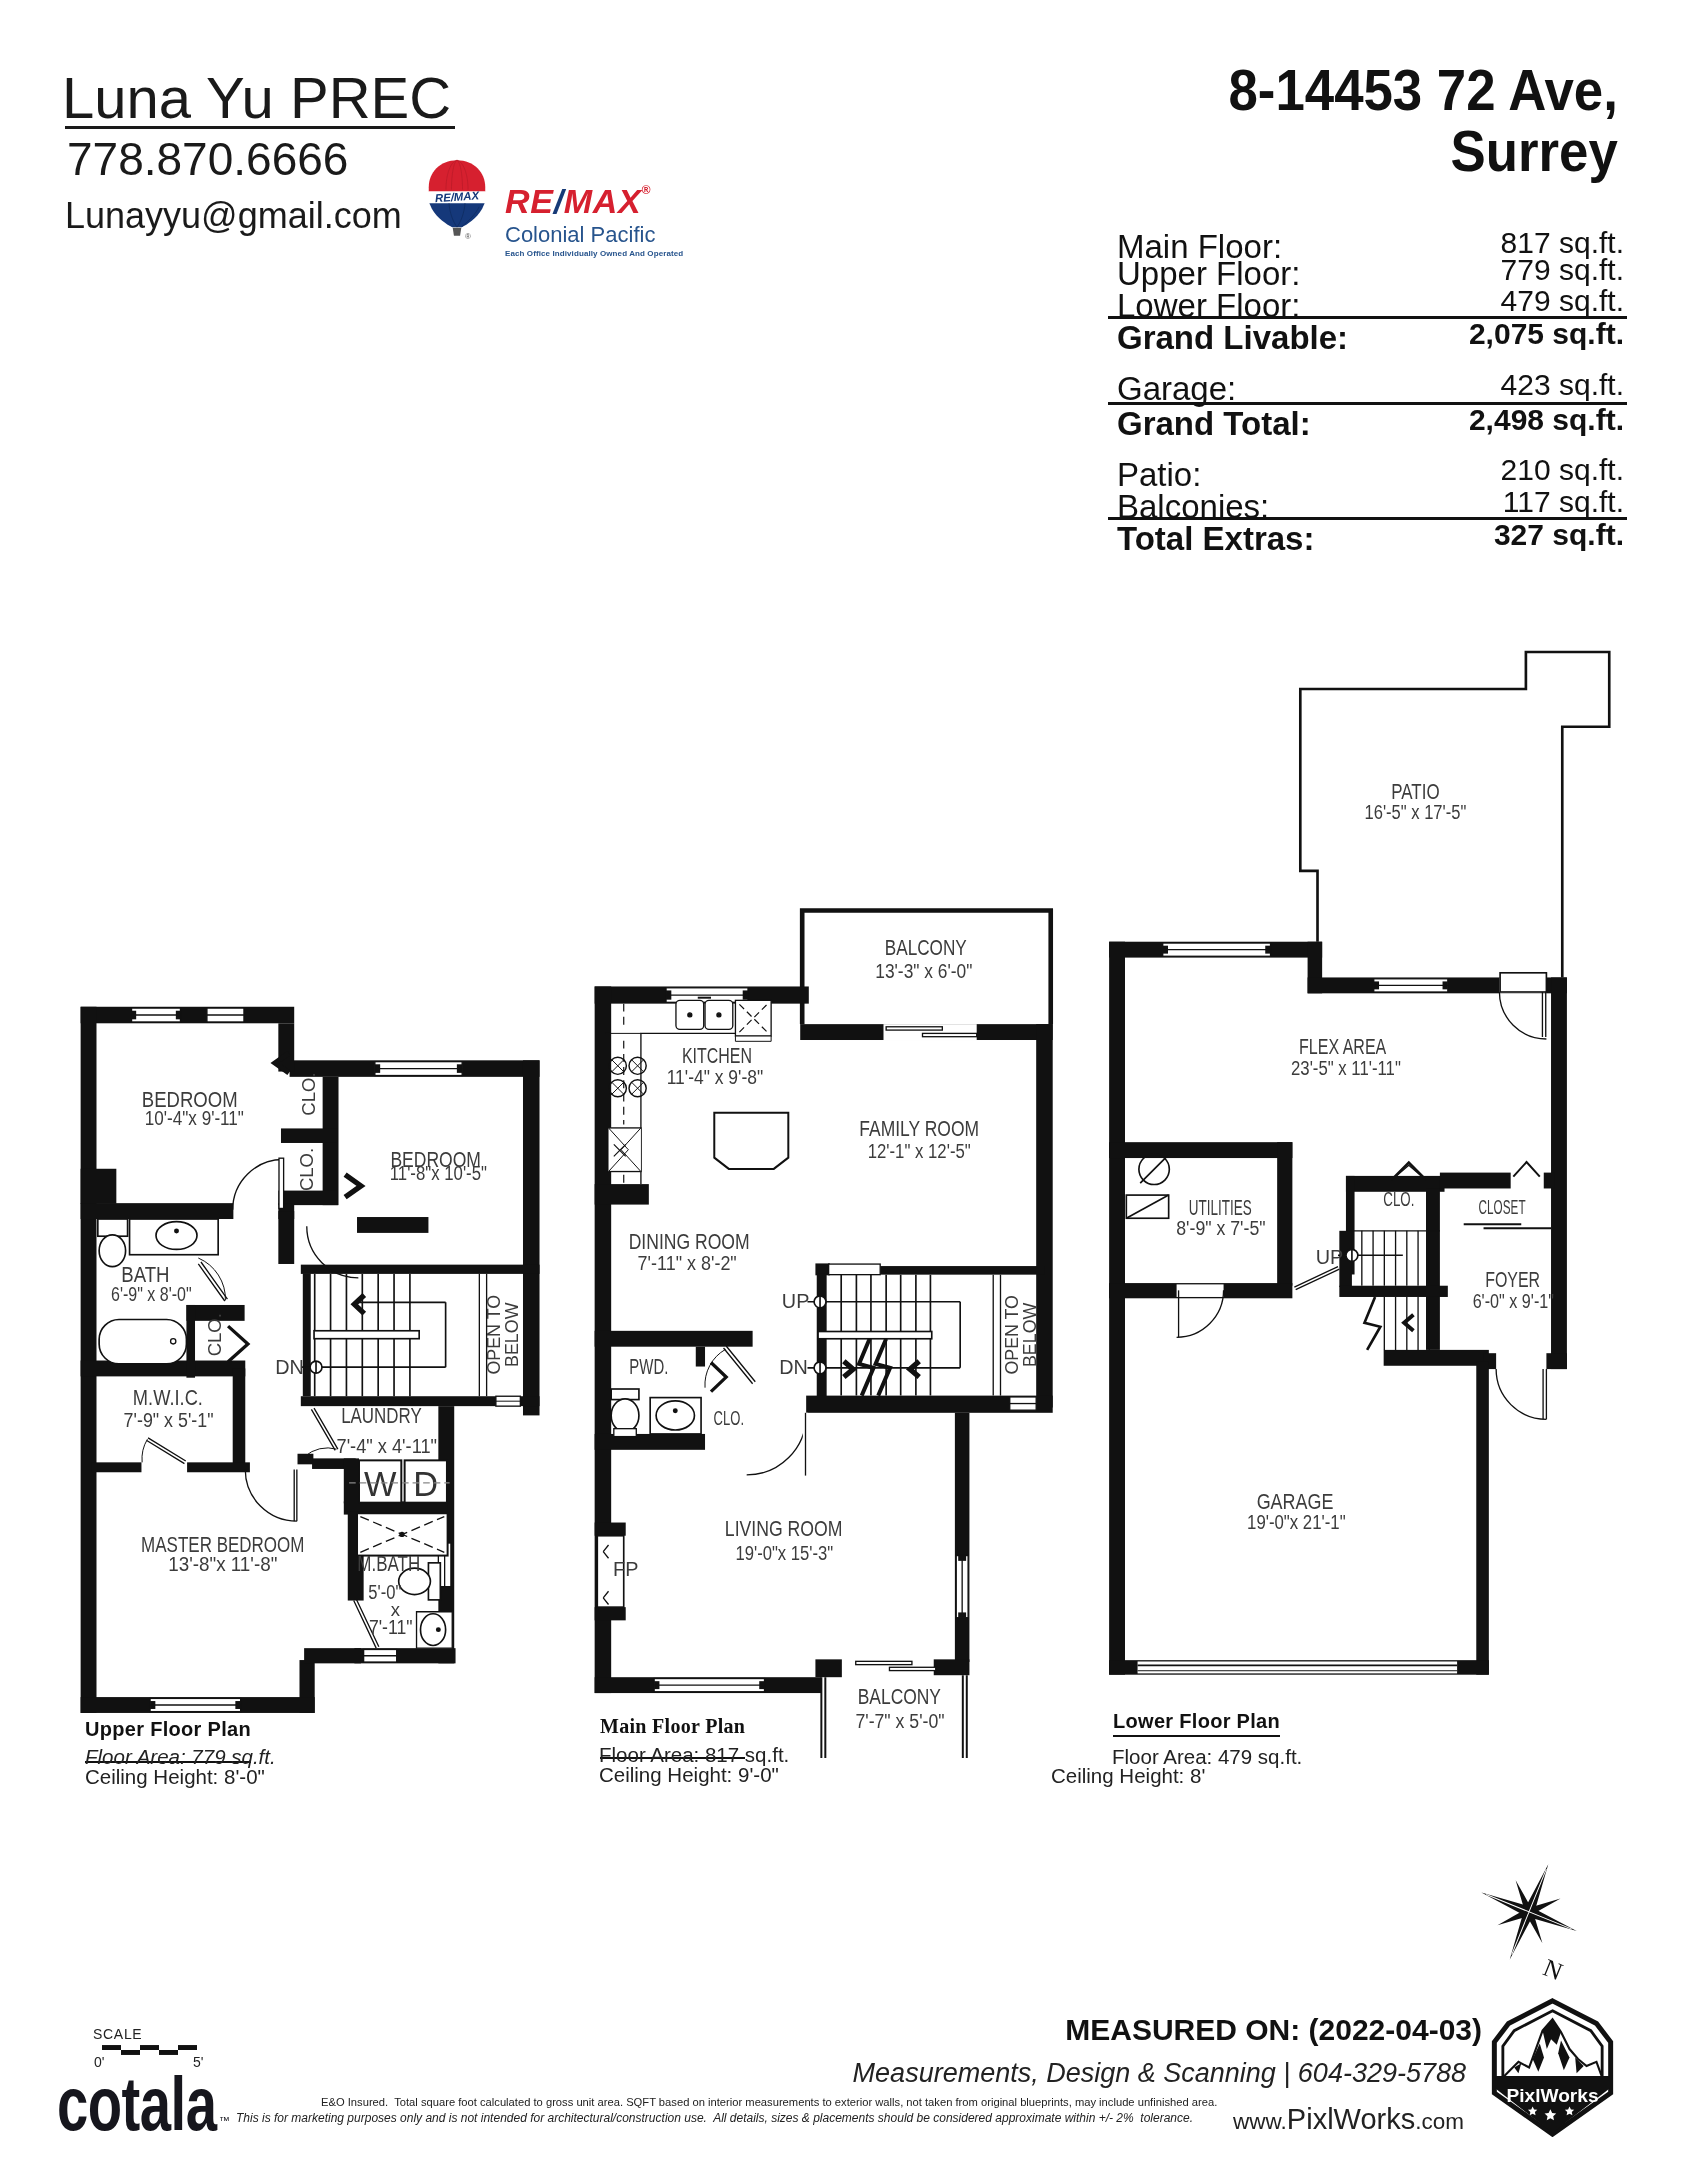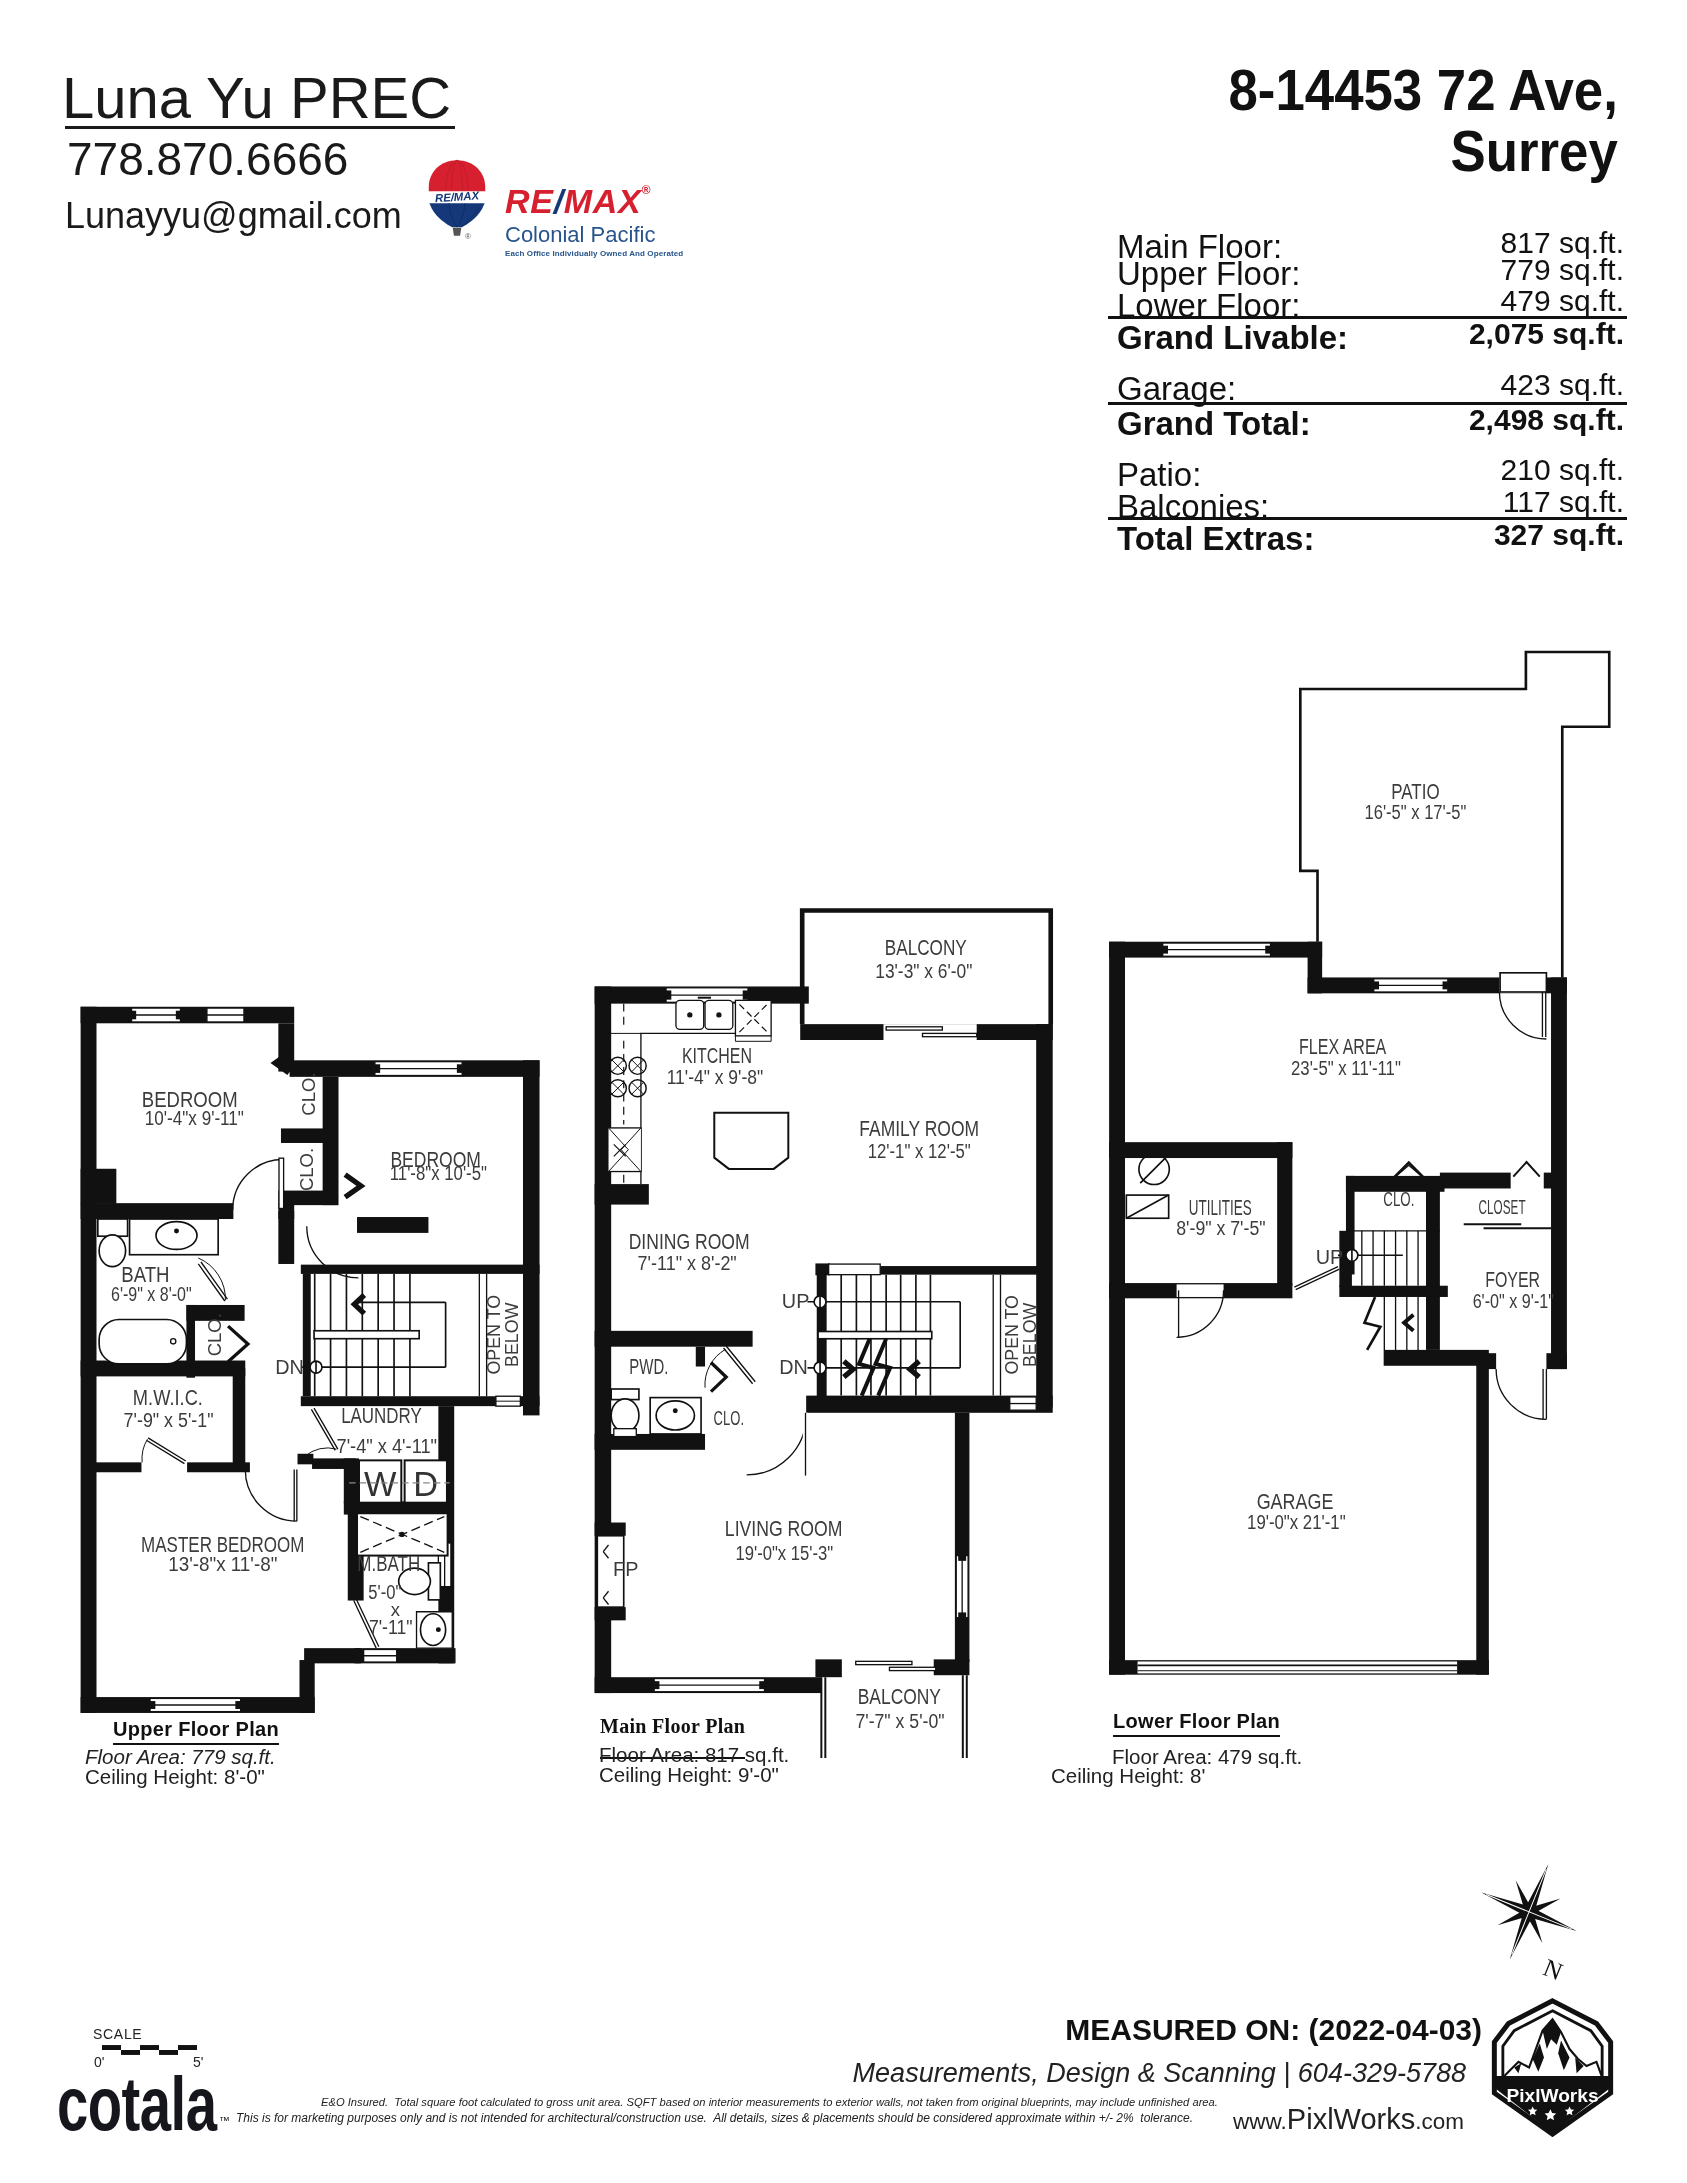--- a/index.html
+++ b/index.html
@@ -318,21 +318,21 @@
 
 <text x="477" y="1654" text-anchor="middle" font-size="28" transform="rotate(-90 477 1654)">CLO.</text>
 
 <text x="473" y="1768" text-anchor="middle" font-size="28" transform="rotate(-90 473 1768)">CLO.</text>
 
 <text x="757" y="2018" text-anchor="middle" font-size="27" transform="rotate(-90 757 2018)">OPEN TO</text>
 <text x="784" y="2018" text-anchor="middle" font-size="27" transform="rotate(-90 784 2018)">BELOW</text>
 </g>
 </svg>
 
-<div class="abs plan-title" style="left:85px;top:1718px;border-bottom:2.6px solid #111;padding-bottom:2px;margin-left:28px;">Upper Floor Plan</div>
+<div class="abs plan-title" style="left:85px;top:1718px;border-bottom:2.6px solid #111;padding-bottom:20px;">Upper Floor Plan</div>
 
 <div class="abs plan-sub" style="left:85px;top:1745px;font-style:italic;">Floor Area: 779 sq.ft.</div>
 
 <div class="abs plan-sub" style="left:85px;top:1765px;">Ceiling Height: 8'-0"</div>
 
 <svg id="main" class="abs" style="left:592px;top:905px;" width="466" height="853" viewBox="895 1368 705 1290">
 
 <g fill="none" stroke="#111" stroke-width="7">
       <path d="M1213 1548 L1213 1376 L1589 1376 L1589 1548"></path>
     </g>
@@ -731,21 +731,21 @@
 </svg>
 
 <div class="abs" style="left:94px;top:2054px;font-size:14px;color:#222;">0'</div>
 
 <div class="abs" style="left:193px;top:2054px;font-size:14px;color:#222;">5'</div>
 
 <div class="abs" style="left:57px;top:2060px;font-size:76px;font-weight:bold;color:#16161d;letter-spacing:-0.7px;transform:scaleX(0.74);transform-origin:top left;">cotala</div>
 
 <div class="abs" style="left:219px;top:2114px;font-size:10.6px;color:#16161d;">™</div>
 
-<div class="abs" style="left:321px;top:2096px;font-size:11.2px;font-style:italic;color:#222;white-space:nowrap;">E&amp;O Insured.&nbsp; Total square foot calculated to gross unit area. SQFT based on interior measurements to exterior walls, not taken from original blueprints, may include unfinished area.</div>
+<div class="abs" style="left:321px;top:2096px;font-size:11.2px;color:#222;white-space:nowrap;">E&amp;O Insured.&nbsp; Total square foot calculated to gross unit area. SQFT based on interior measurements to exterior walls, not taken from original blueprints, may include unfinished area.</div>
 
 <div class="abs" style="left:236px;top:2111px;font-size:12px;font-style:italic;color:#222;white-space:nowrap;">This is for marketing purposes only and is not intended for architectural/construction use.&nbsp; All details, sizes &amp; placements should be considered approximate within +/- 2%&nbsp; tolerance.</div>
 
 <div class="abs" style="right:205px;top:2013px;font-size:30px;font-weight:bold;color:#111;white-space:nowrap;">MEASURED ON: (2022-04-03)</div>
 
 <div class="abs" style="right:221px;top:2058px;font-size:27px;font-style:italic;color:#222;white-space:nowrap;">Measurements, Design &amp; Scanning | 604-329-5788</div>
 
 <div class="abs" style="right:223px;top:2103px;font-size:22.5px;color:#222;white-space:nowrap;">www.<span style="font-size:29px;">PixlWorks</span>.com</div>
 
 <svg class="abs" style="left:1475px;top:1862px;" width="112" height="126" viewBox="0 0 170 190">

